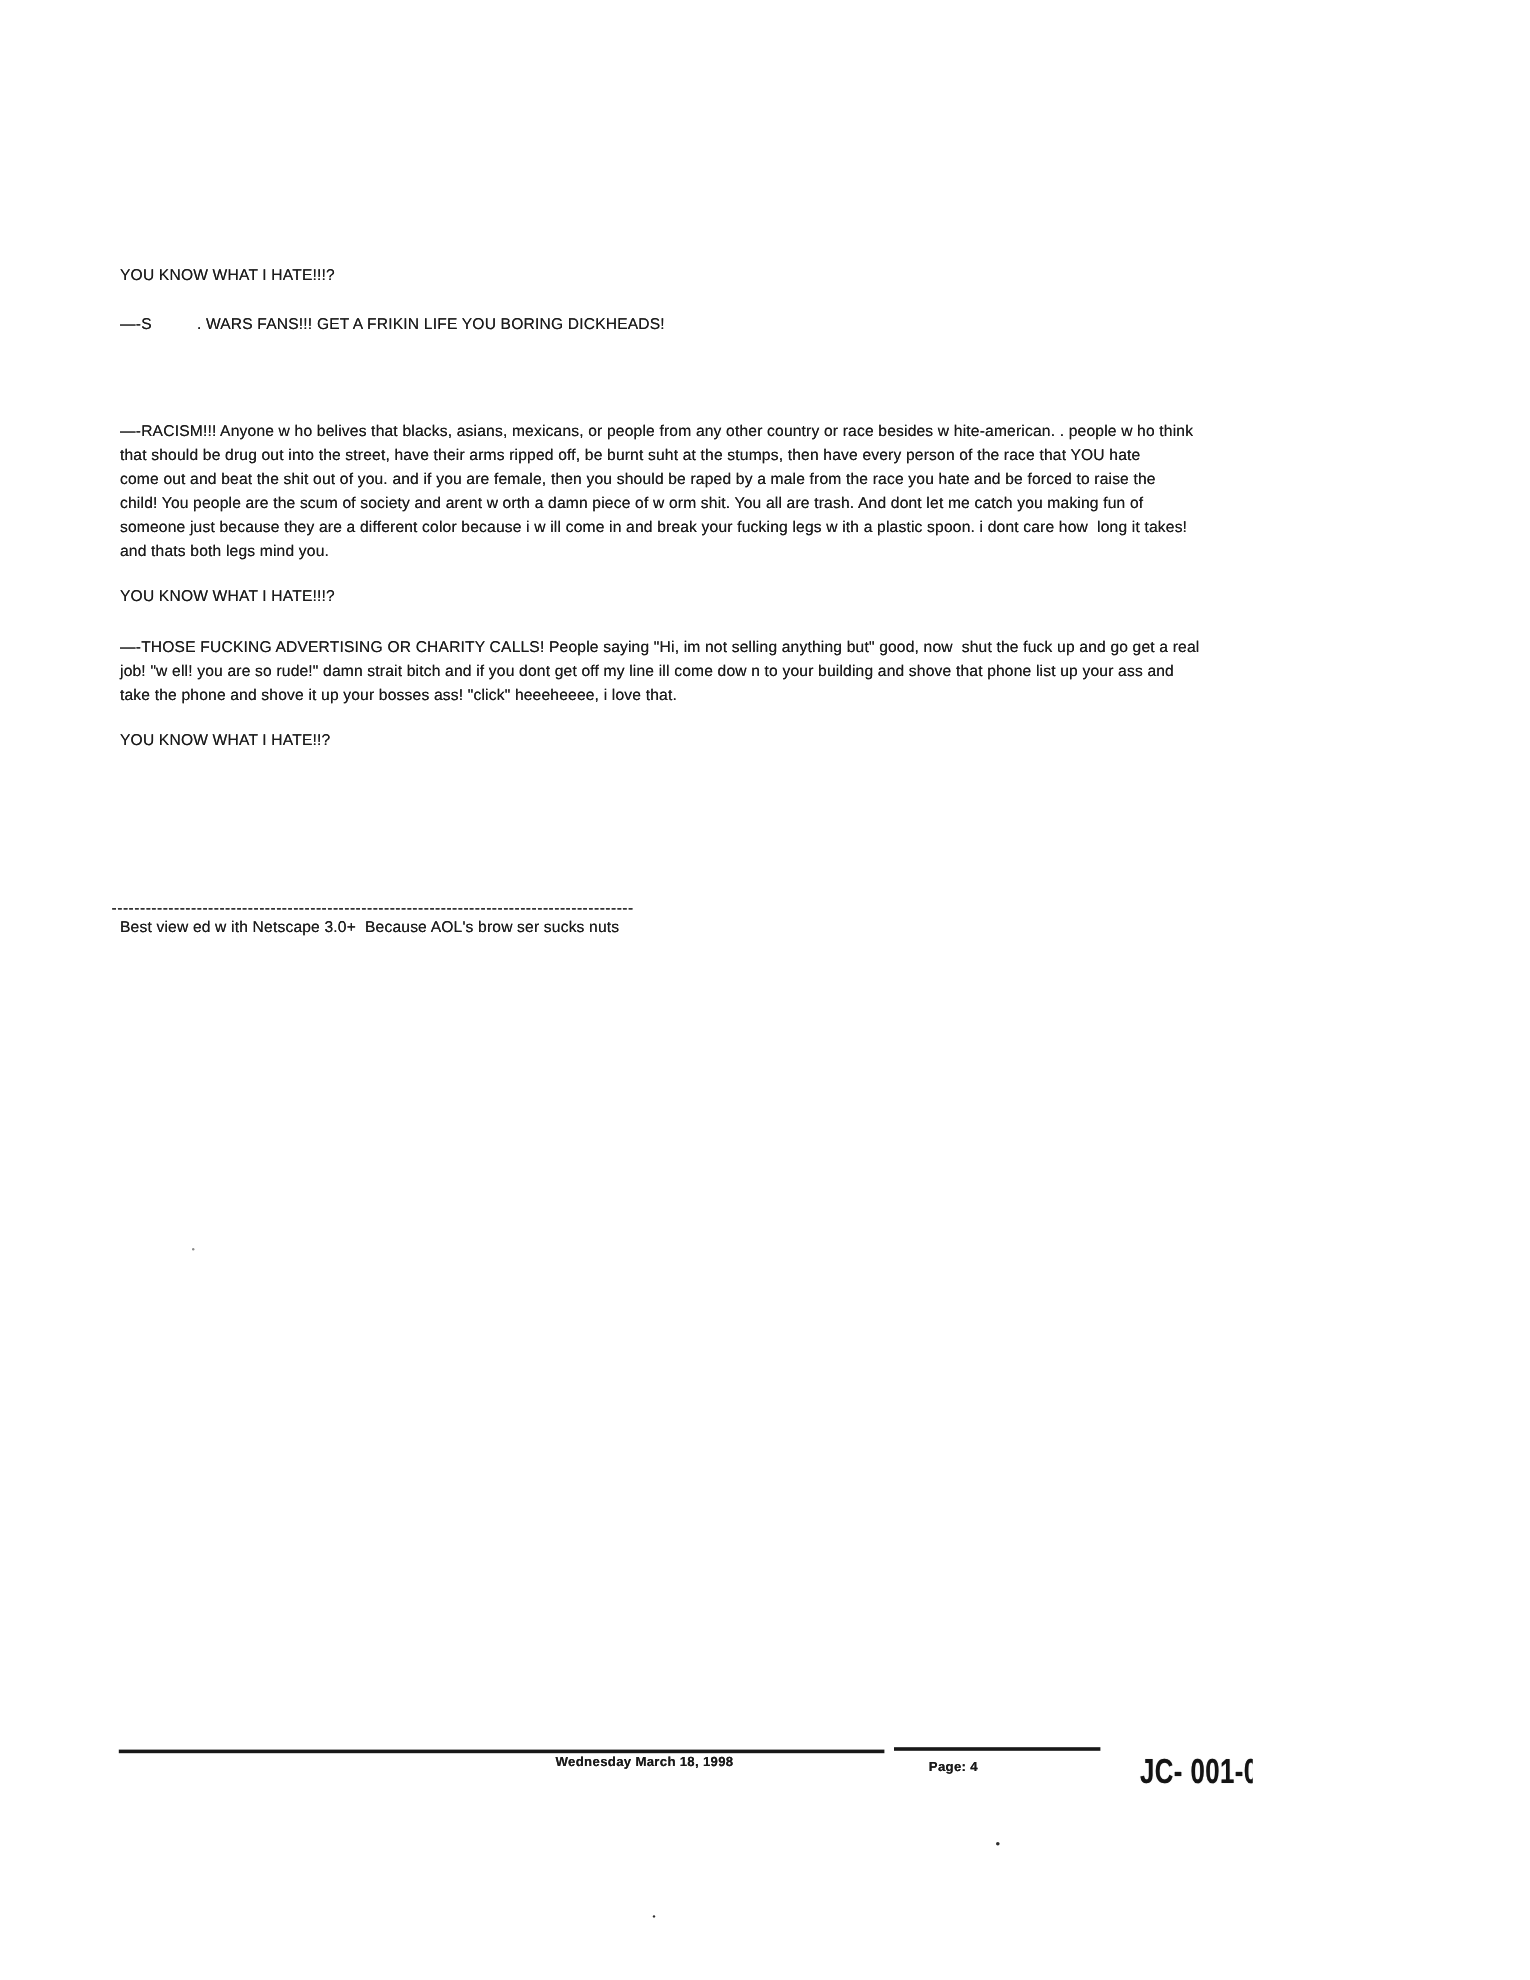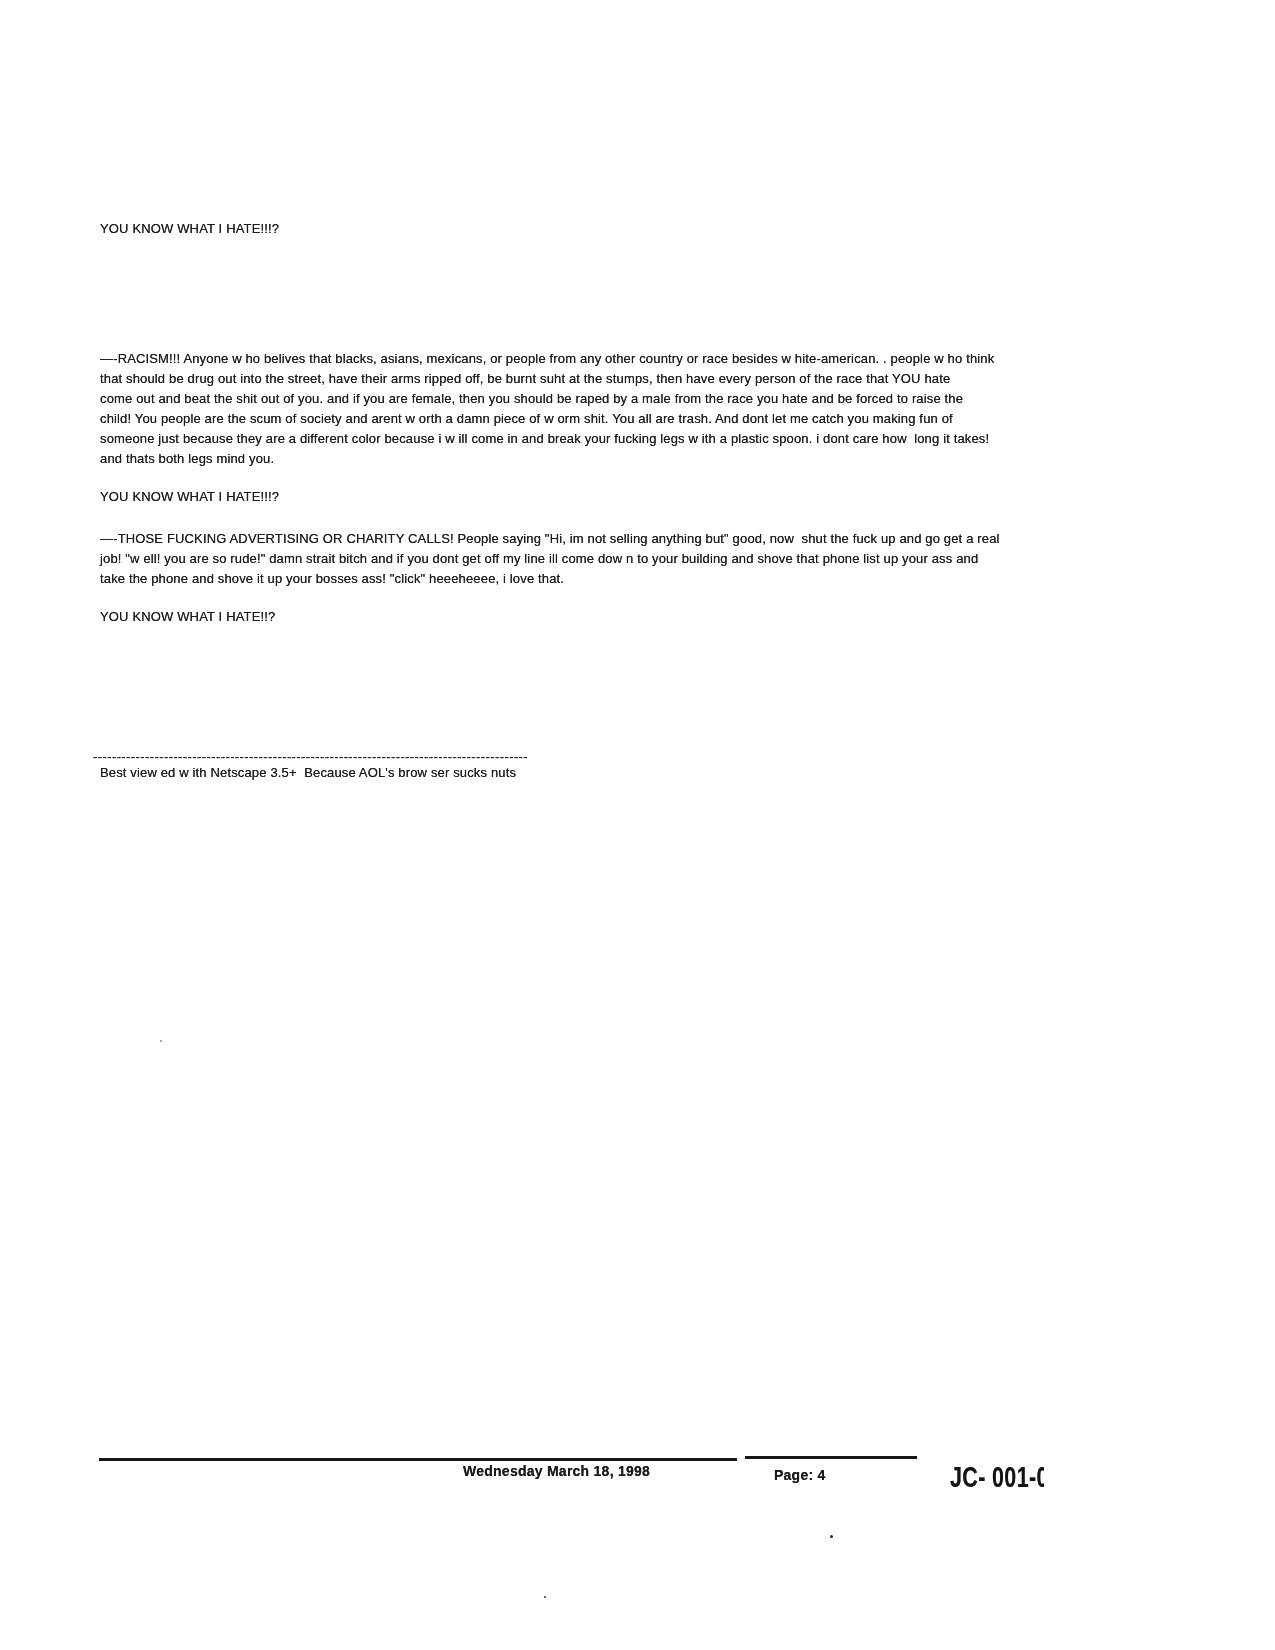--- a/index.html
+++ b/index.html
@@ -25,21 +25,21 @@
   .divider {
     letter-spacing:0.4px;
     color:#222;
   }
   .rule {
     position:absolute;
     background:#181818;
   }
   .footer-text {
     position:absolute;
-    font-size:14px;
+    font-size:11px;
     font-weight:bold;
     letter-spacing:0.25px;
     color:#1a1a1a;
     text-shadow:0 0 0.5px rgba(0,0,0,0.8);
     white-space:pre;
   }
   .stamp {
     position:absolute;
     left:950px; top:1461px;
     font-size:29px;
@@ -56,33 +56,34 @@
     background:#2e2e2e;
     border-radius:50%;
   }
 </style>
 </head>
 <body>
 
 <div class="page">
 
   <p class="tl" style="top:219px">YOU KNOW WHAT I HATE!!!?</p>
+  <p class="tl" style="top:260px">—-S          . WARS FANS!!! GET A FRIKIN LIFE YOU BORING DICKHEADS!</p>
   <p class="tl" style="top:349px">—-RACISM!!! Anyone w ho belives that blacks, asians, mexicans, or people from any other country or race besides w hite-american. . people w ho think
 that should be drug out into the street, have their arms ripped off, be burnt suht at the stumps, then have every person of the race that YOU hate
 come out and beat the shit out of you. and if you are female, then you should be raped by a male from the race you hate and be forced to raise the
 child! You people are the scum of society and arent w orth a damn piece of w orm shit. You all are trash. And dont let me catch you making fun of
 someone just because they are a different color because i w ill come in and break your fucking legs w ith a plastic spoon. i dont care how  long it takes!
 and thats both legs mind you.</p>
   <p class="tl" style="top:487px">YOU KNOW WHAT I HATE!!!?</p>
   <p class="tl" style="top:529px">—-THOSE FUCKING ADVERTISING OR CHARITY CALLS! People saying "Hi, im not selling anything but" good, now  shut the fuck up and go get a real
 job! "w ell! you are so rude!" damn strait bitch and if you dont get off my line ill come dow n to your building and shove that phone list up your ass and
 take the phone and shove it up your bosses ass! "click" heeeheeee, i love that.</p>
   <p class="tl" style="top:607px">YOU KNOW WHAT I HATE!!?</p>
   <p class="tl divider" style="top:747px; left:93px">--------------------------------------------------------------------------------------------</p>
-  <p class="tl" style="top:763px">Best view ed w ith Netscape 3.5+  Because AOL's brow ser sucks nuts</p>
+  <p class="tl" style="top:763px">Best view ed w ith Netscape 3.0+  Because AOL's brow ser sucks nuts</p>
 
   <div class="rule" style="left:99px;  top:1458px; width:638px; height:3px;"></div>
   <div class="rule" style="left:745px; top:1456px; width:172px; height:3px;"></div>
   <span class="footer-text" style="left:463px; top:1463px;">Wednesday March 18, 1998</span>
   <span class="footer-text" style="left:774px; top:1467px;">Page: 4</span>
   <span class="stamp">JC- 001-010420</span>
 
   <div class="speck" style="left:160px; top:1040px; width:2px; height:2px; opacity:0.55;"></div>
   <div class="speck" style="left:830px; top:1535px; width:3px; height:3px;"></div>
   <div class="speck" style="left:544px; top:1596px; width:2px; height:2px;"></div>

